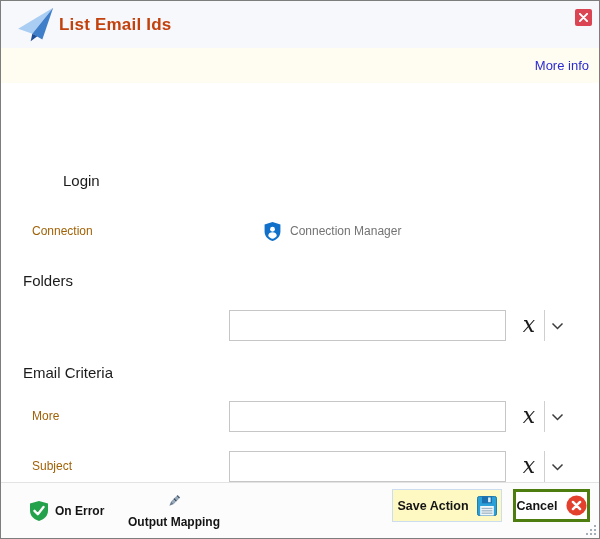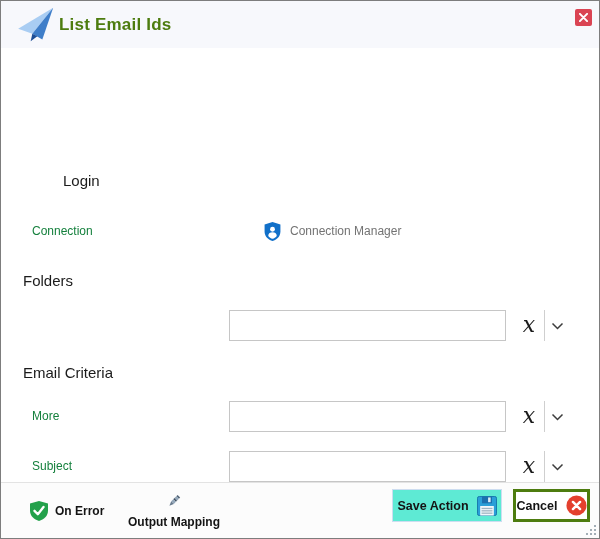--- a/index.html
+++ b/index.html
@@ -2,57 +2,57 @@
 <html><head>
 <meta charset="utf-8">
 <style>
   * { margin:0; padding:0; box-sizing:border-box; }
   html,body { width:600px; height:539px; background:#e9e9e9; font-family:"Liberation Sans","DejaVu Sans",sans-serif; }
   .window { position:relative; width:600px; height:539px; background:#ffffff; border:1px solid #7d7d7d; overflow:hidden; }
 
   
   .titlebar { position:absolute; left:0; top:0; right:0; height:47px; background:#f7f8fc; }
   .app-icon { position:absolute; left:13px; top:6px; }
-  .dialog-title { position:absolute; left:58px; top:0; height:47px; line-height:47px; font-size:17px; font-weight:700; color:#4d7c0f; letter-spacing:0.2px; }
+  .dialog-title { position:absolute; left:58px; top:0; height:47px; line-height:47px; font-size:17px; font-weight:700; color:#c2410c; letter-spacing:0.2px; }
   .close-btn { position:absolute; right:7px; top:8px; width:17px; height:17px; background:#da4453; border-radius:2px; display:flex; align-items:center; justify-content:center; cursor:pointer; }
 
   
   .infobar { position:absolute; left:0; top:47px; right:0; height:35px; background:#fffdf2; }
   .more-info { position:absolute; right:10px; top:0; height:35px; line-height:35px; font-size:13px; color:#2b2bd0; text-decoration:none; cursor:pointer; }
 
   
   .content { position:absolute; left:0; top:82px; right:0; bottom:56px; background:#ffffff; }
   .section-header { position:absolute; left:22px; font-size:15px; color:#1b1b1b; }
   .hdr-login  { top:89px;margin-left:40px; }
   .hdr-folders{ top:189px; }
   .hdr-search { top:281px; }
 
   .field-row { position:absolute; left:0; right:0; height:31px; }
   .row-connection    { top:133px; height:30px; }
   .row-source-folder { top:227px; }
   .row-from          { top:318px; }
   .row-subject       { top:368px; }
   .row-body          { top:418px; }
 
-  .field-label { position:absolute; left:31px; top:0; height:31px; line-height:31px; font-size:12px; color:#15803d; }
+  .field-label { position:absolute; left:31px; top:0; height:31px; line-height:31px; font-size:12px; color:#a16207; }
   .conn-icon { position:absolute; left:263px; top:6px; }
   .conn-value { position:absolute; left:289px; top:0; height:30px; line-height:30px; font-size:12px; font-weight:400; color:#737373; }
 
   .text-input { position:absolute; left:228px; top:0; width:277px; height:31px; border:1px solid #c6c6c6; background:#fff; font-size:13px; padding:0 6px; outline:none; font-family:"Liberation Sans",sans-serif; }
   .expr-x { position:absolute; left:516px; top:-2px; width:24px; height:33px; line-height:33px; text-align:center; font-family:"DejaVu Serif","Liberation Serif",serif; font-style:italic; font-size:22px; color:#1a1a1a; cursor:pointer; }
   .vdivider { position:absolute; left:543px; top:0; width:1px; height:31px; background:#cfcfcf; }
   .chev { position:absolute; left:548px; top:0; width:16px; height:31px; display:flex; align-items:center; justify-content:center; cursor:pointer; }
 
   
   .footer { position:absolute; left:0; right:0; bottom:0; height:56px; background:#fcfcfc; border-top:1px solid #e3e3e3;padding-left:30px; }
   .on-error { position:absolute; left:29px; top:10px; height:36px; display:flex; align-items:center; gap:7px; cursor:pointer; }
   .output-mapping { position:absolute; left:127px; top:10px; height:36px; display:flex; align-items:center; gap:6px; cursor:pointer;flex-direction:column; }
   .footer-label { font-size:12px; font-weight:700; color:#141414; }
   .btn { position:absolute; top:6px; height:33px; display:flex; align-items:center; justify-content:center; gap:8px; font-size:12.5px; font-weight:700; color:#141414; cursor:pointer; }
-  .btn-save { left:391px; width:110px; background:#5eead4; border:1px solid #cdddf0; }
+  .btn-save { left:391px; width:110px; background:#fef9c3; border:1px solid #cdddf0; }
   .btn-cancel { left:512px; width:77px; background:#ffffff; border:3px solid #4d7c0f; }
   .resize-grip { position:absolute; right:2px; bottom:2px; width:11px; height:11px; cursor:nwse-resize; }
 </style>
 </head>
 <body>
 
 <div class="window">
 
   <div class="titlebar">
     <svg class="app-icon" width="40" height="35" viewBox="0 0 48 42">
@@ -61,20 +61,23 @@
       <polygon points="22,32 20,41 28,35" fill="#1d4e96"></polygon>
     </svg>
     <div class="dialog-title">List Email Ids</div>
     <div class="close-btn">
       <svg width="9" height="9" viewBox="0 0 10 10">
         <path d="M1 1 L9 9 M9 1 L1 9" stroke="#ffffff" stroke-width="2.2" stroke-linecap="round"></path>
       </svg>
     </div>
   </div>
 
+  <div class="infobar">
+    <a class="more-info">More info</a>
+  </div>
 
   <div class="content">
 
     <div class="section-header hdr-login">Login</div>
 
     <div class="field-row row-connection">
       <div class="field-label">Connection</div>
       <svg class="conn-icon" width="17" height="19" viewBox="0 0 20 24">
         <path d="M10 0 L20 3 V12 C20 18.6 15.2 22.4 10 24 C4.8 22.4 0 18.6 0 12 V3 Z" fill="#1170c9"></path>
         <circle cx="10" cy="9.2" r="3.1" fill="#ffffff"></circle>

